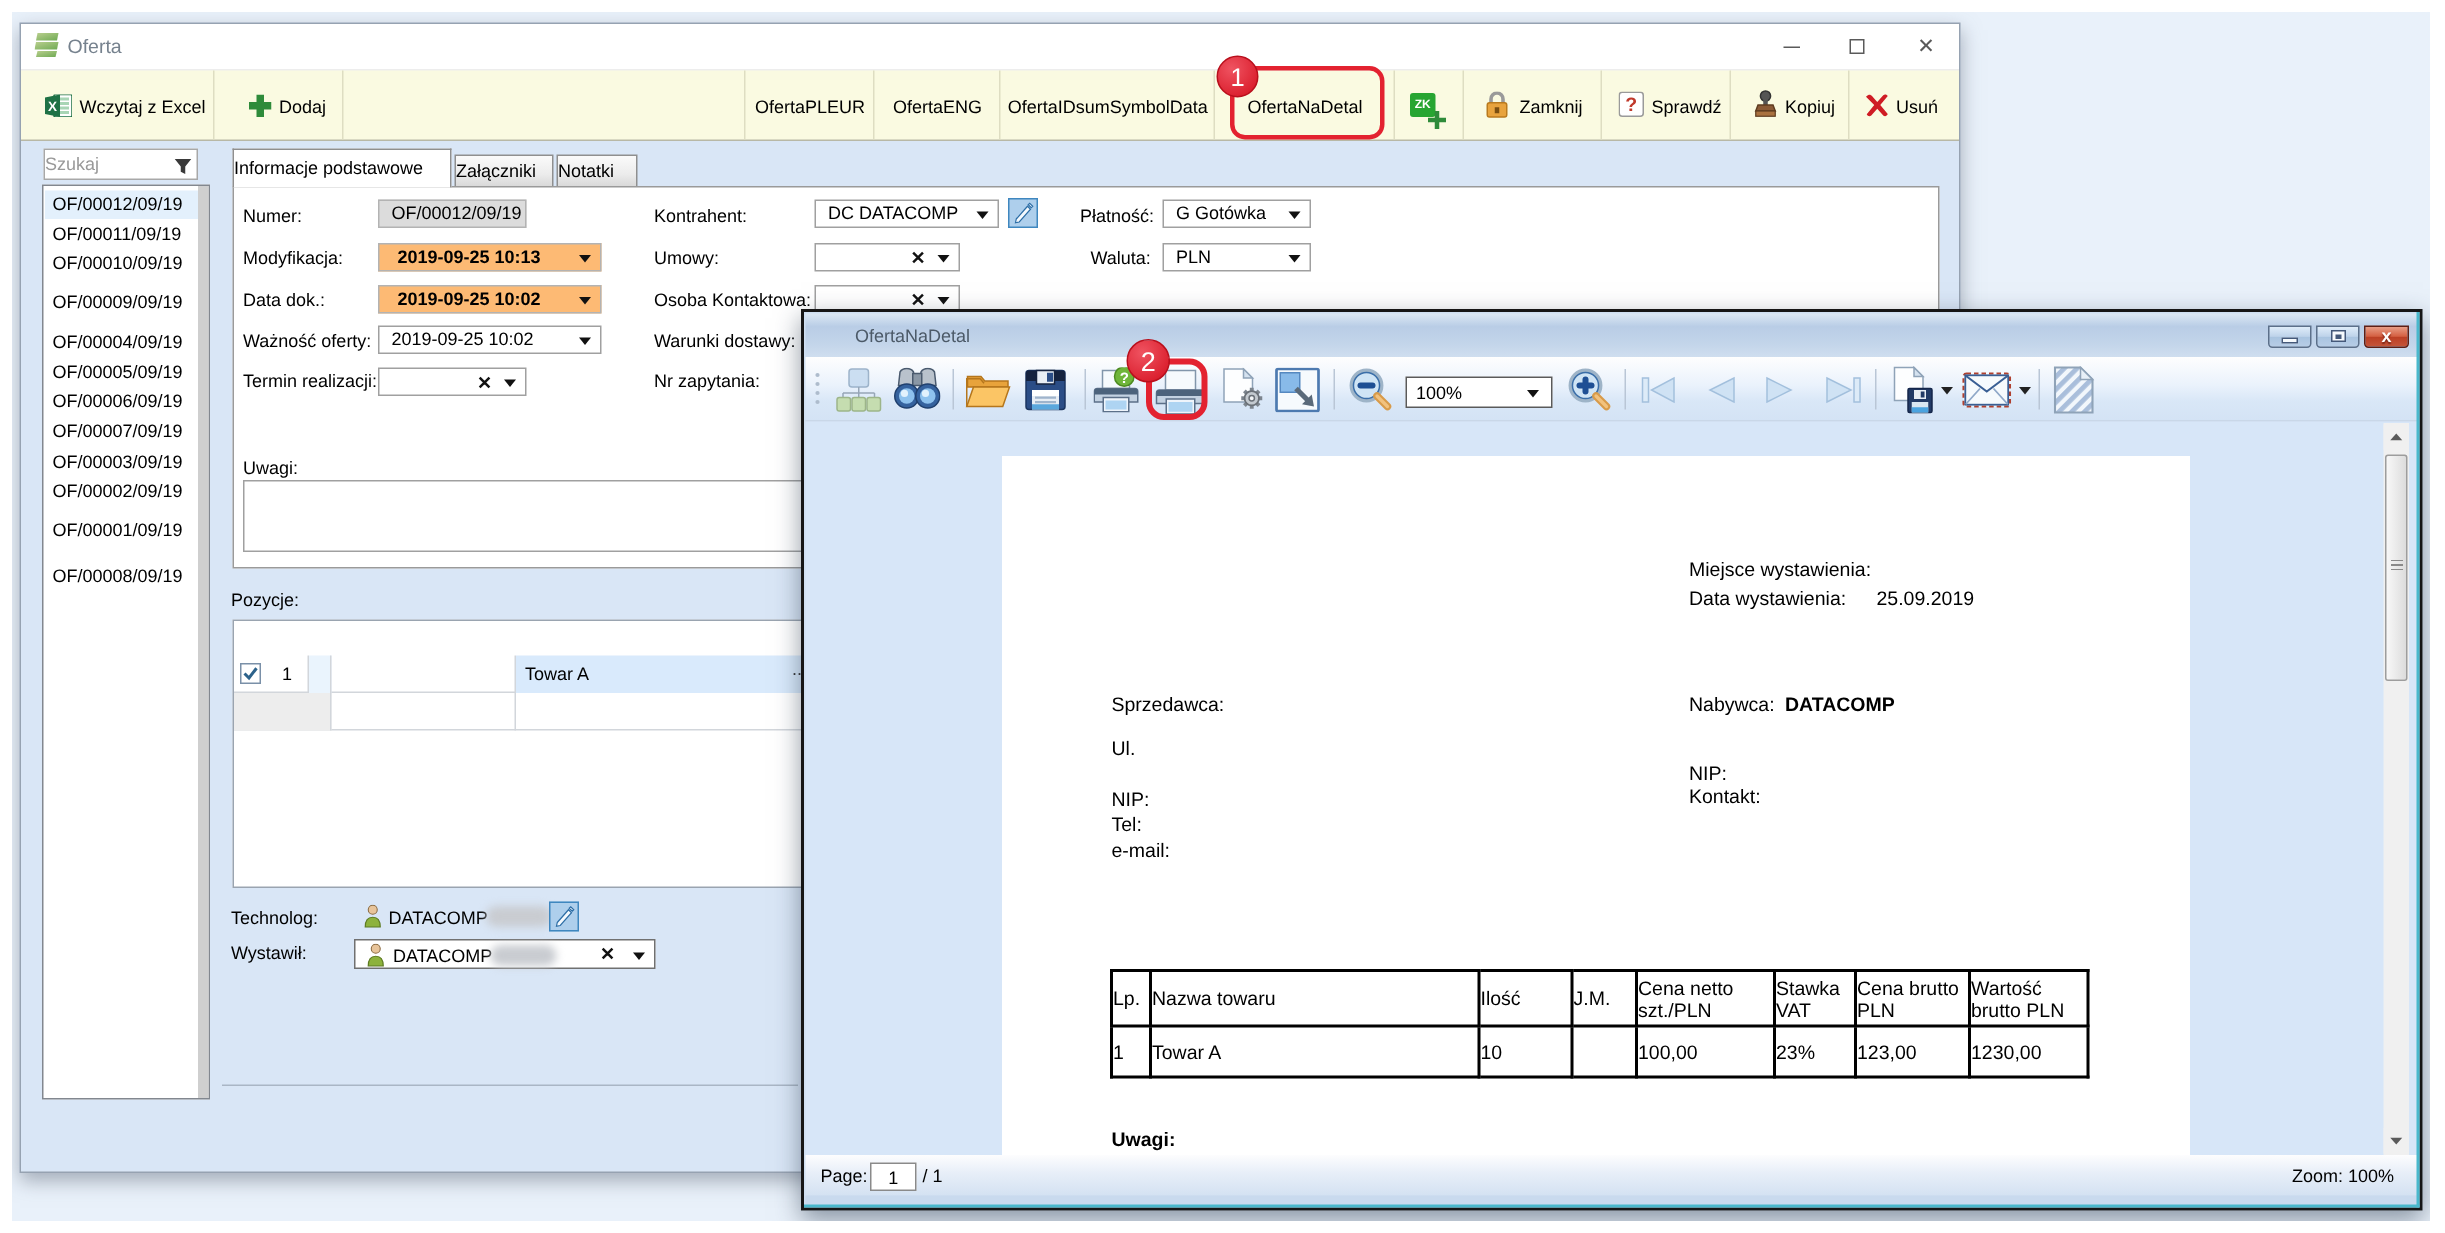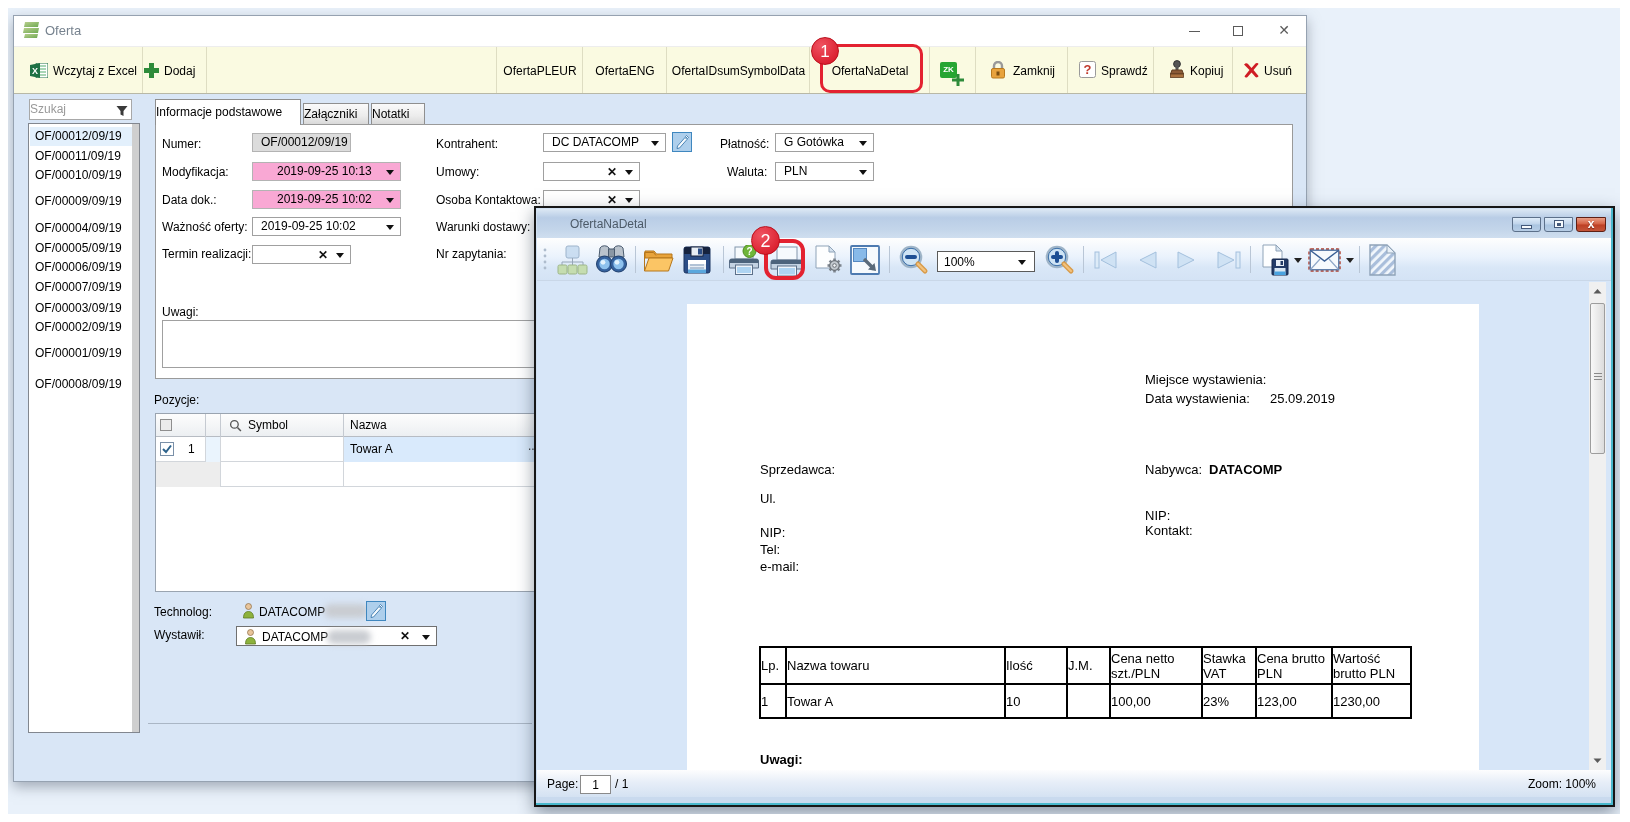--- a/index.html
+++ b/index.html
@@ -25,37 +25,37 @@
 
 .tab { position:absolute; font-size:12px; text-align:left; }
 #tab1 { left:141px; top:83px; width:146px; height:26px; background:#fff; border:1px solid #8f8f8f; border-bottom:none; line-height:25px; z-index:3;}
 #tab2 { left:289px; top:87px; width:66px; height:22px; background:linear-gradient(#fafafa,#ececec 60%,#d9d9d9); border:1px solid #8f8f8f; line-height:21px; }
 #tab3 { left:357px; top:87px; width:54px; height:22px; background:linear-gradient(#fafafa,#ececec 60%,#d9d9d9); border:1px solid #8f8f8f; line-height:21px; }
 #tabpage { left:141px; top:108px; width:1138px; height:255px; background:#fff; border:1px solid #9a9a9a; }
 
 .flabel { position:absolute; font-size:12px; color:#000; height:15px; }
 .fctrl { position:absolute; font-size:12px; }
 .ro { background:#dcdcdc; border:1px solid #b3b3b3; line-height:17px; padding-left:8px; }
-.combo-g { background:#f9a8d4; border:1px solid #b3b3b3; line-height:17px; padding-left:24px; }
+.combo-g { background:#fdba74; border:1px solid #b3b3b3; line-height:17px; padding-left:12px;font-weight:bold; }
 .combo-w { background:#fff; border:1px solid #a0a0a0; line-height:17px; padding-left:8px; }
 .dar { position:absolute; right:6px; top:7px; width:0; height:0; border-left:4px solid transparent; border-right:4px solid transparent; border-top:5px solid #111; }
 .xg { position:absolute; font-size:12px; font-weight:bold; color:#111; top:1px; }
 
 #grid { left:141px; top:397px; width:700px; height:179px; background:#fff; border:1px solid #9aa4b0; }
 #ghead { position:absolute; left:0; top:0; width:100%; height:23px; background:linear-gradient(#fdfdfd,#eceff2); border-bottom:1px solid #b7bcc3; font-size:12px; }
 .gcol { position:absolute; top:0; height:23px; border-right:1px solid #c5cad1; }
 .grow { position:absolute; font-size:12px; }
 
 #win2 { z-index:100; left:534px; top:206px; width:1081px; height:601px; border:2px solid #161616; background:#cfdff1; box-shadow:0 6px 16px rgba(40,55,75,0.5); }
 #w2title { position:absolute; left:1px; top:1px; width:1075px; height:29px; background:linear-gradient(#dce8f4,#b9cde6 30%,#c3d5ea 70%,#cfdeef); }
 #w2title .t { position:absolute; left:33px; top:8px; font-size:12px; color:#4c5a68; }
 #w2tb { position:absolute; left:1px; top:30px; width:1075px; height:43px; background:linear-gradient(#fefefe,#eaf2fc 45%,#d9e7f7 70%,#d4e3f5); border-bottom:1px solid #c9d7e8; }
 .sep2 { position:absolute; top:8px; width:1px; height:27px; background:#b9c6d6; }
 #w2view { position:absolute; left:1px; top:73px; width:1075px; height:489px; background:#d7e6f8; }
-#page { position:absolute; left:131px; top:23px; width:792px; height:466px; background:#fff; font-size:13px; color:#000;margin-left:19px; }
+#page { position:absolute; left:131px; top:23px; width:792px; height:466px; background:#fff; font-size:13px; color:#000; }
 #w2status { position:absolute; left:1px; top:562px; width:1075px; height:27px; background:linear-gradient(#fdfdfe,#e7eef8 45%,#d4e2f2); font-size:12px; }
 #w2bot { position:absolute; left:1px; top:589px; width:1075px; height:6px; background:#c9daee; }
 
 #vsb { position:absolute; left:1052px; top:1px; width:17px; height:488px; background:#f0f0f0; }
 
 #doctable { position:absolute; left:72px; top:342px; border-collapse:collapse; }
 #doctable td { border:2px solid #000; font-size:13px; }
 </style>
 </head>
 <body>
@@ -88,21 +88,21 @@
         <rect x="6" y="0" width="12" height="15" rx="1" fill="#fff" stroke="#1e7145" stroke-width="1"></rect>
         <rect x="8" y="2" width="8" height="2" fill="#a8d5b5"></rect>
             <rect x="8" y="5" width="8" height="2" fill="#a8d5b5"></rect>
             <rect x="8" y="8" width="8" height="2" fill="#a8d5b5"></rect>
             <rect x="8" y="11" width="8" height="2" fill="#a8d5b5"></rect>
         <path d="M0 2 L10 0 L10 15 L0 13 Z" fill="#1e7145"></path>
         <text x="5" y="11" font-size="9" font-weight="bold" fill="#fff" text-anchor="middle" font-family="Liberation Sans">X</text>
       </svg>
       <span class="lbl" style="left:39px">Wczytaj z Excel</span>
     </div>
-    <div class="tbtn" style="left:115px;width:78px">
+    <div class="tbtn" style="left:137px;width:78px">
       <svg style="position:absolute;left:15px;top:16px" width="15" height="15" viewBox="0 0 15 15">
             <path d="M5 0 h5 v5 h5 v5 h-5 v5 h-5 v-5 h-5 v-5 h5 Z" fill="#2e8b3a"></path>
           </svg>
       <span class="lbl" style="left:35px">Dodaj</span>
     </div>
     <div class="tbtn" style="left:207px;width:276px;border-right:1px solid #deddc2"></div>
     <div class="tbtn" style="left:483px;width:86px;text-align:center">
           <span class="lbl" style="left:0;width:86px">OfertaPLEUR</span>
         </div>
     <div class="tbtn" style="left:569px;width:84px;text-align:center">
@@ -212,36 +212,20 @@
   <div class="flabel" style="left:422px;top:231px">Nr zapytania:</div>
   <div class="flabel" style="left:706px;top:121px">Płatność:</div>
   <div class="fctrl combo-w" style="left:761px;top:117px;width:99px;height:19px">G Gotówka<i class="dar"></i></div>
   <div class="flabel" style="left:713px;top:149px">Waluta:</div>
   <div class="fctrl combo-w" style="left:761px;top:146px;width:99px;height:19px">PLN<i class="dar"></i></div>
   <div class="flabel" style="left:148px;top:289px">Uwagi:</div>
   <div class="fctrl" style="left:148px;top:304px;width:1120px;height:48px;background:#fff;border:1px solid #a0a0a0"></div>
 
   <div class="flabel" style="left:140px;top:377px">Pozycje:</div>
   <div class="abs" id="grid">
-    <div id="ghead">
-      <div class="gcol" style="left:0;width:50px">
-            <span style="position:absolute;left:4px;top:5px;width:12px;height:12px;background:#ececec;border:1px solid #8e8e8e"></span>
-          </div>
-      <div class="gcol" style="left:50px;width:15px"></div>
-      <div class="gcol" style="left:65px;width:123px">
-        <svg style="position:absolute;left:8px;top:5px" width="13" height="13" viewBox="0 0 12 12">
-              <circle cx="5" cy="5" r="3.5" fill="none" stroke="#555" stroke-width="1.2"></circle>
-              <line x1="7.8" y1="7.8" x2="11" y2="11" stroke="#555" stroke-width="1.4"></line>
-            </svg>
-        <span style="position:absolute;left:27px;top:4px">Symbol</span>
-      </div>
-      <div class="gcol" style="left:188px;width:510px;border-right:none">
-            <span style="position:absolute;left:6px;top:4px">Nazwa</span>
-          </div>
-    </div>
     <div class="grow" style="left:0;top:23px;width:698px;height:25px;border-bottom:1px solid #d2d6db">
       <svg style="position:absolute;left:4px;top:5px" width="14" height="14" viewBox="0 0 14 14">
             <rect x="0.5" y="0.5" width="13" height="13" fill="#fff" stroke="#7a90a8"></rect>
             <path d="M3 7 L6 10 L11 3.5" fill="none" stroke="#2c628b" stroke-width="2"></path>
           </svg>
       <span style="position:absolute;left:32px;top:5px">1</span>
       <div style="position:absolute;left:0;top:0;width:50px;height:25px;border-right:1px solid #d2d6db"></div>
       <div style="position:absolute;left:50px;top:0;width:15px;height:25px;background:#eaf4fd;border-right:1px solid #d2d6db"></div>
       <div style="position:absolute;left:65px;top:0;width:123px;height:25px;border-right:1px solid #d2d6db"></div>
       <div style="position:absolute;left:188px;top:0;width:510px;height:25px;background:#d9eafc">

